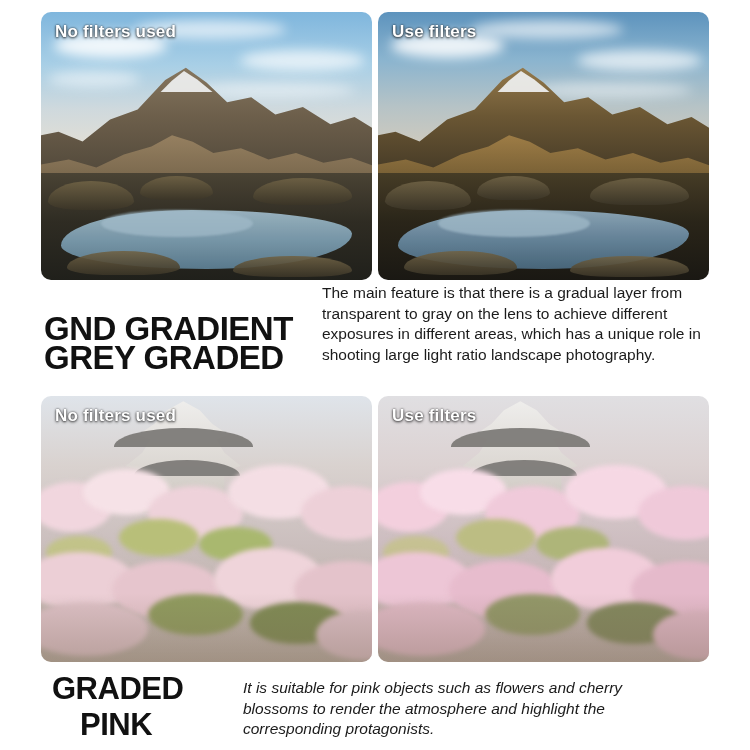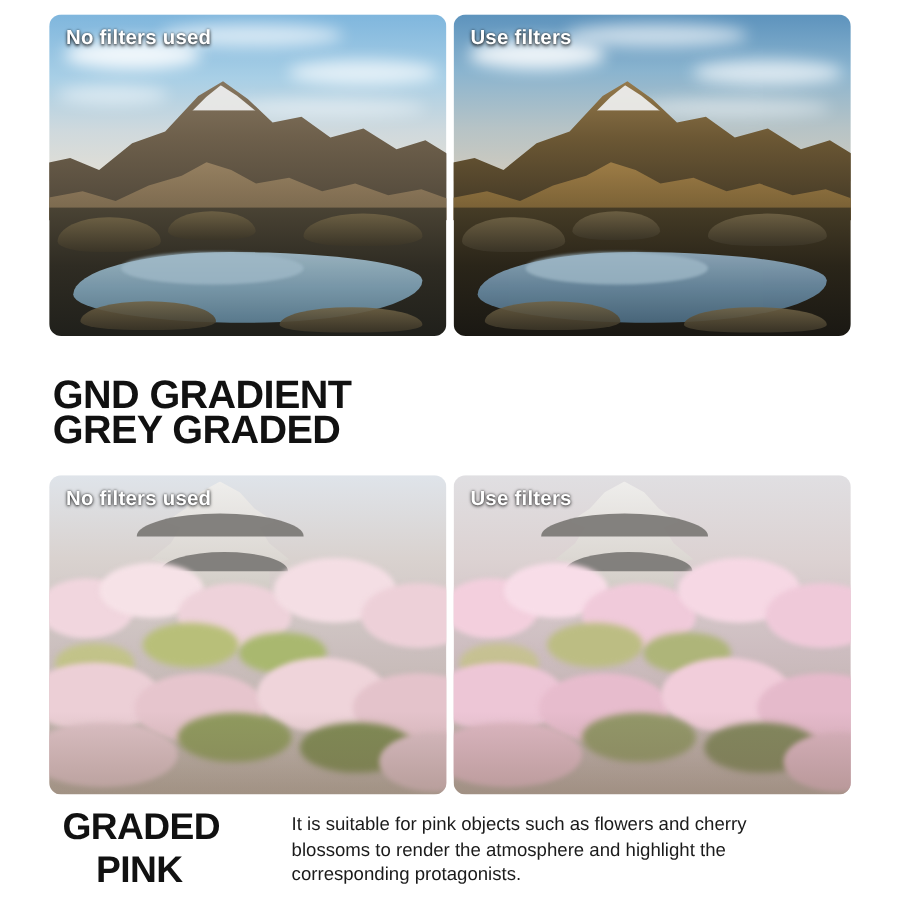--- a/index.html
+++ b/index.html
@@ -263,20 +263,21 @@
         <div class="grassclump" style="left:8%; bottom:2%; width:34%; height:9%;"></div>
         <div class="grassclump" style="left:58%; bottom:1%; width:36%; height:8%;"></div>
       </div>
       <div class="panel-label">Use filters</div>
     </div>
   </div>
 
   <div class="heading" style="left:44px; top:311px; font-size:33px;">GND GRADIENT</div>
   <div class="heading" style="left:44px; top:340px; font-size:33px;">GREY GRADED</div>
 
+  <div class="bodytext" style="left:322px; top:283px; width:388px;">The main feature is that there is a gradual layer from transparent to gray on the lens to achieve different exposures in different areas, which has a unique role in shooting large light ratio landscape photography.</div>
 
   <div class="pair" style="left:41px; top:396px; width:668px; height:266px;">
 
     <div class="panel" style="width:331px; height:266px;">
       <div class="sakura">
         <div class="castle"></div>
         <div class="roof" style="left:22%; top:12%; width:42%; height:7%;"></div>
         <div class="roof" style="left:28%; top:24%; width:32%; height:6%;"></div>
         <div class="treeline">
           <div class="blossom" style="left:2%;  top:8%;  width:22%; height:24%; background:#f1d6de;"></div>
@@ -326,15 +327,15 @@
         </div>
         <div class="hazeBottom"></div>
       </div>
       <div class="panel-label">Use filters</div>
     </div>
   </div>
 
   <div class="heading" style="left:80px; top:708px; font-size:31px;">PINK</div>
   <div class="heading" style="left:52px; top:672px; font-size:31px;">GRADED</div>
 
-  <div class="bodytext" style="left:243px; top:678px; width:430px;">It is suitable for pink objects such as flowers and cherry blossoms to render the atmosphere and highlight the corresponding protagonists.</div>
+  <div class="bodytext" style="left:243px; top:678px; width:430px;font-style:italic;">It is suitable for pink objects such as flowers and cherry blossoms to render the atmosphere and highlight the corresponding protagonists.</div>
 
 </div>
 
 </body></html>

